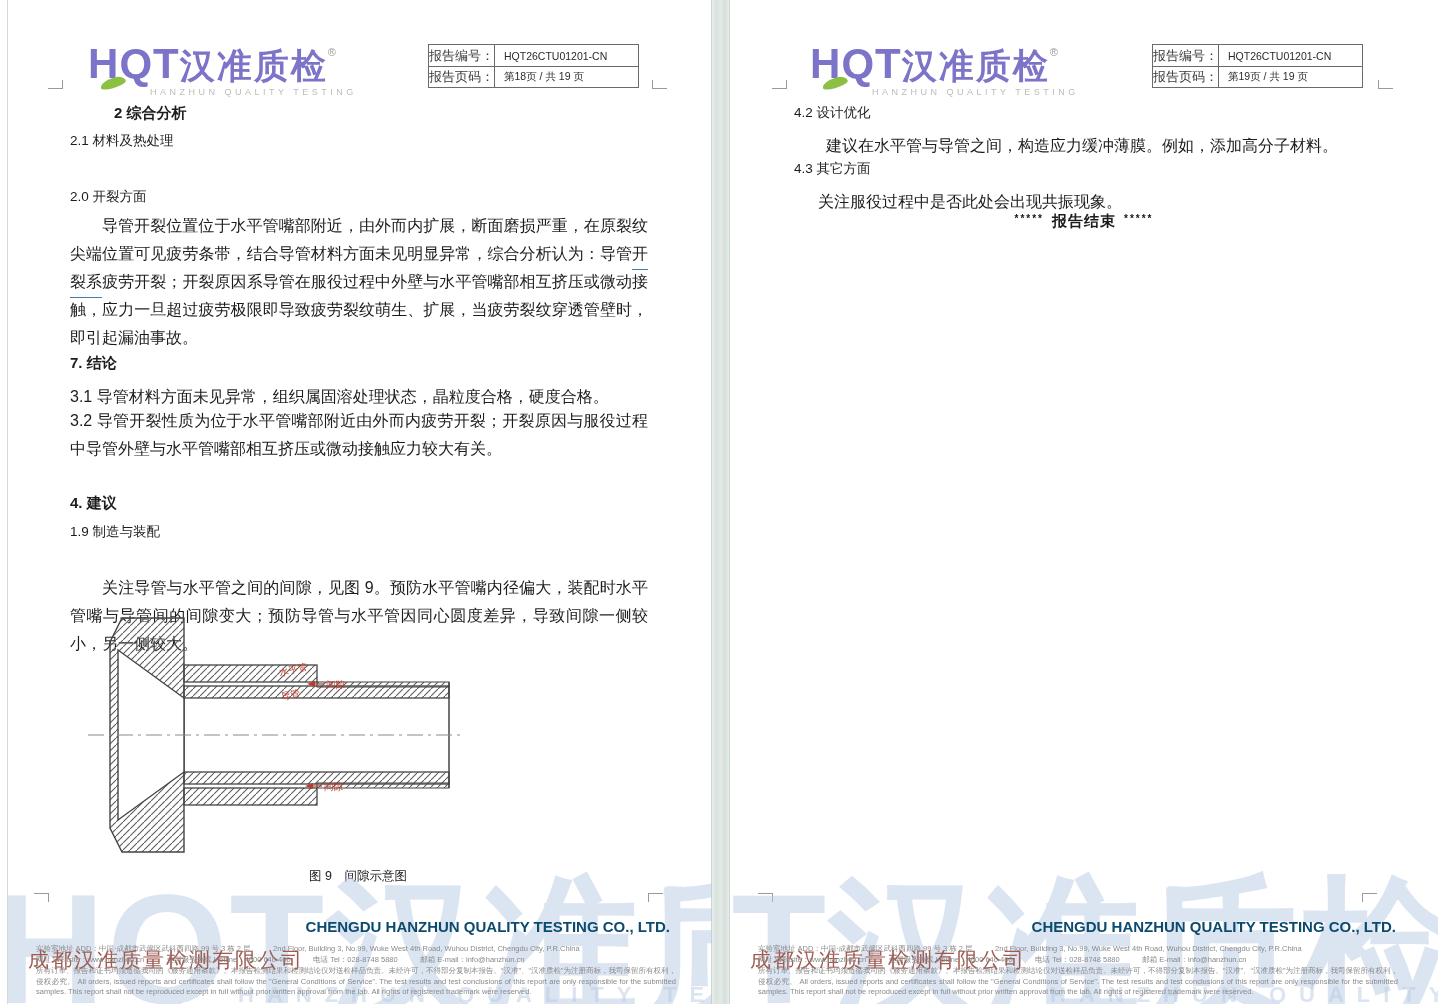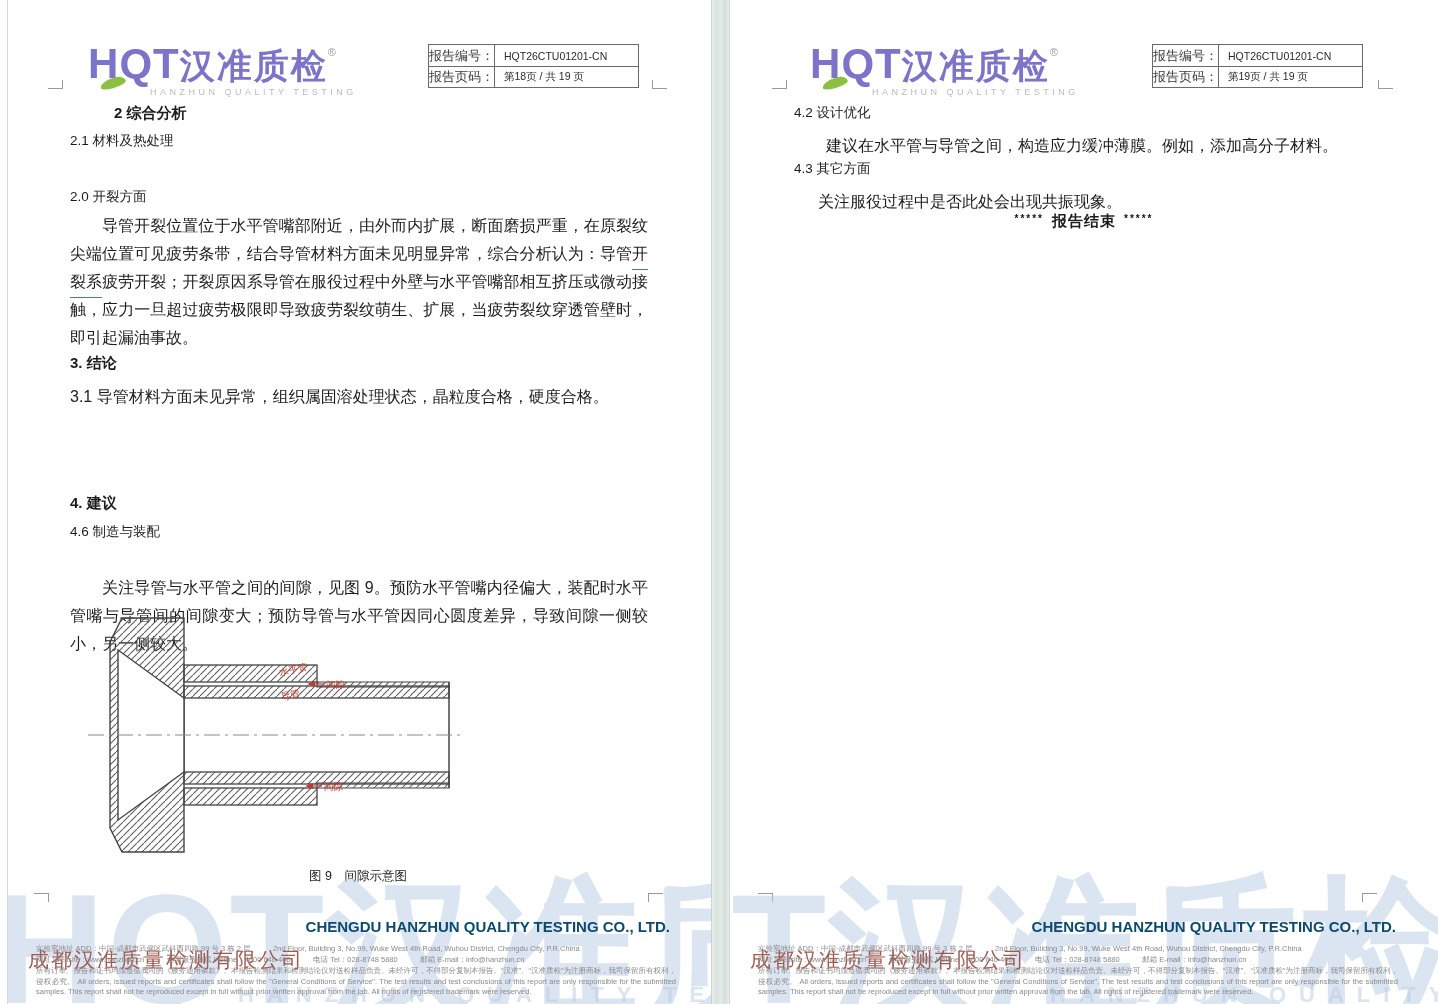--- a/index.html
+++ b/index.html
@@ -104,25 +104,26 @@
         <div class="lbl">报告页码：</div>
         <div class="val">第18页 / 共 19 页</div>
       </div>
     </div>
 
     <div class="h1" style="left:62px;top:104px;margin-left:44px;">2 综合分析</div>
     <div class="h2" style="left:62px;top:132px;">2.1 材料及热处理</div>
     <div class="h2" style="left:62px;top:188px;">2.0 开裂方面</div>
     <div class="para ind2" style="left:62px;top:212px;"><span>导管开裂位置位于水平管嘴部附近，由外而内扩展，断面磨损严重，在原裂纹尖端位置可见疲劳条带，结合导管材料方面未见明显异常，综合分析认为：导管</span><span class="uline">开裂系</span><span>疲劳开裂；开裂原因系导管在服役过程中外壁与水平管嘴部相互挤压或微动接触，应力一旦超过疲劳极限即导致疲劳裂纹萌生、扩展，当疲劳裂纹穿透管壁时，即引起漏油事故。</span></div>
 
-    <div class="h1" style="left:62px;top:354px;">3. 结论</div>
+    <div class="h1" style="left:62px;top:354px;">7. 结论</div>
     <div class="para" style="left:62px;top:383px;">3.1 导管材料方面未见异常，组织属固溶处理状态，晶粒度合格，硬度合格。</div>
+    <div class="para" style="left:62px;top:407px;">3.2 导管开裂性质为位于水平管嘴部附近由外而内疲劳开裂；开裂原因与服役过程中导管外壁与水平管嘴部相互挤压或微动接触应力较大有关。</div>
 
     <div class="h1" style="left:62px;top:494px;">4. 建议</div>
-    <div class="h2" style="left:62px;top:523px;">4.6 制造与装配</div>
+    <div class="h2" style="left:62px;top:523px;">1.9 制造与装配</div>
     <div class="para ind2" style="left:62px;top:547px;margin-top:27px;">关注导管与水平管之间的间隙，见图 9。预防水平管嘴内径偏大，装配时水平管嘴与导管间的间隙变大；预防导管与水平管因同心圆度差异，导致间隙一侧较小，另一侧较大。</div>
 
     <div class="fig">
       <svg width="420" height="252" viewBox="0 0 420 252">
         <defs>
           <pattern id="hatch" width="7" height="7" patternUnits="userSpaceOnUse">
             <path d="M0,7 L7,0" stroke="#5a5a5a" stroke-width="1.1"></path>
           </pattern>
         </defs>
 

